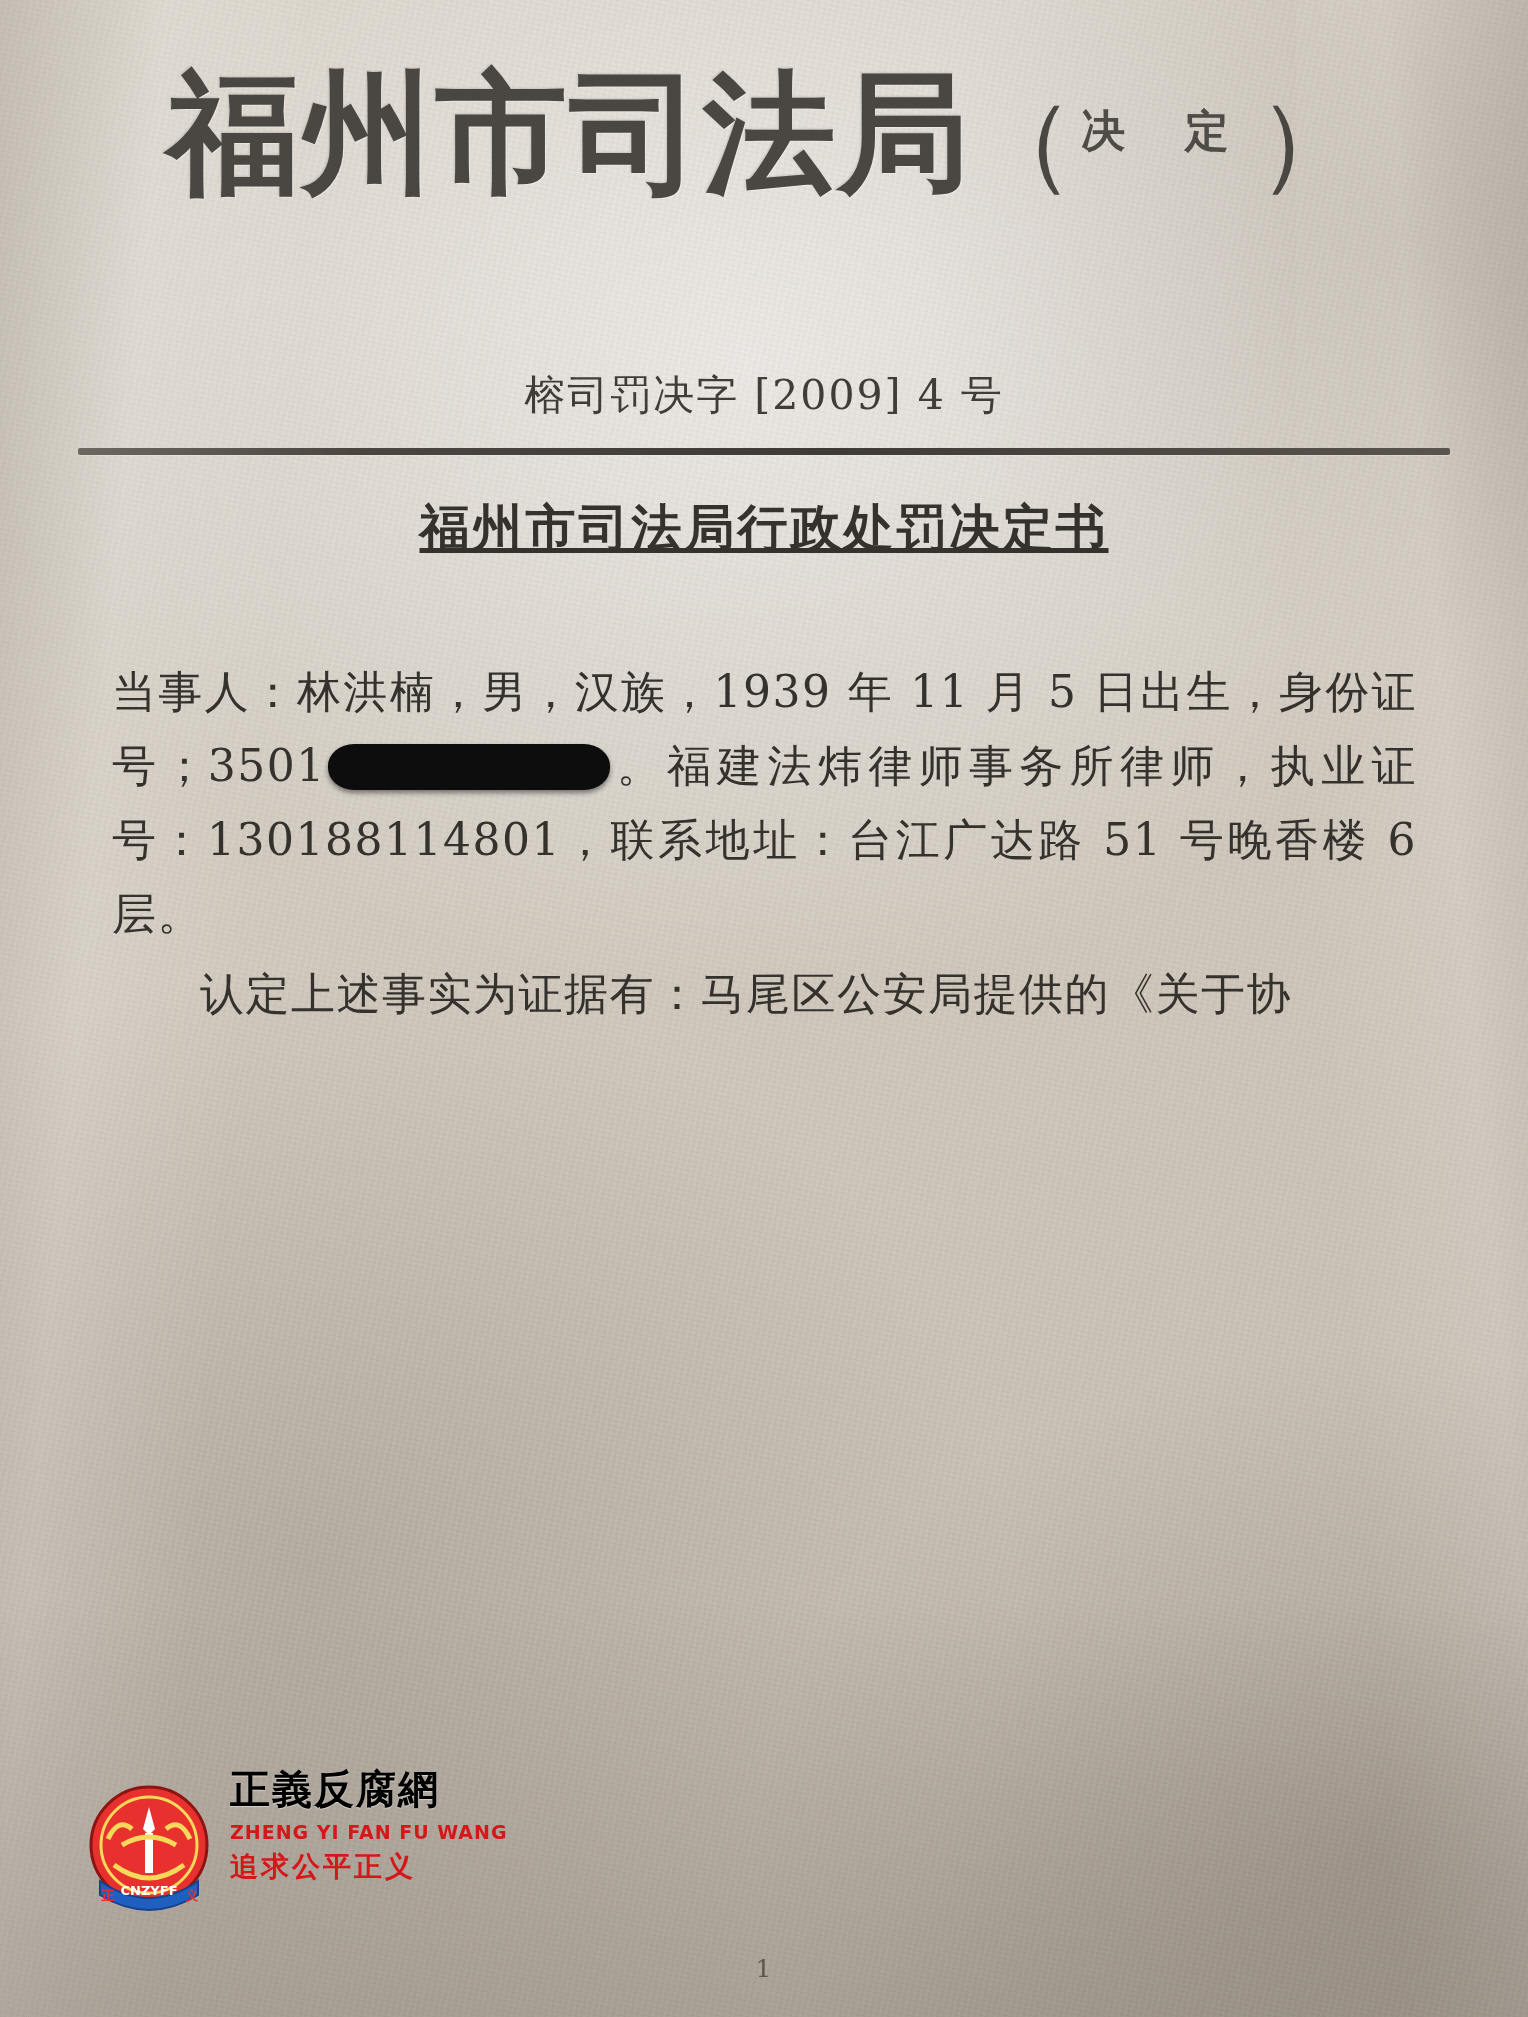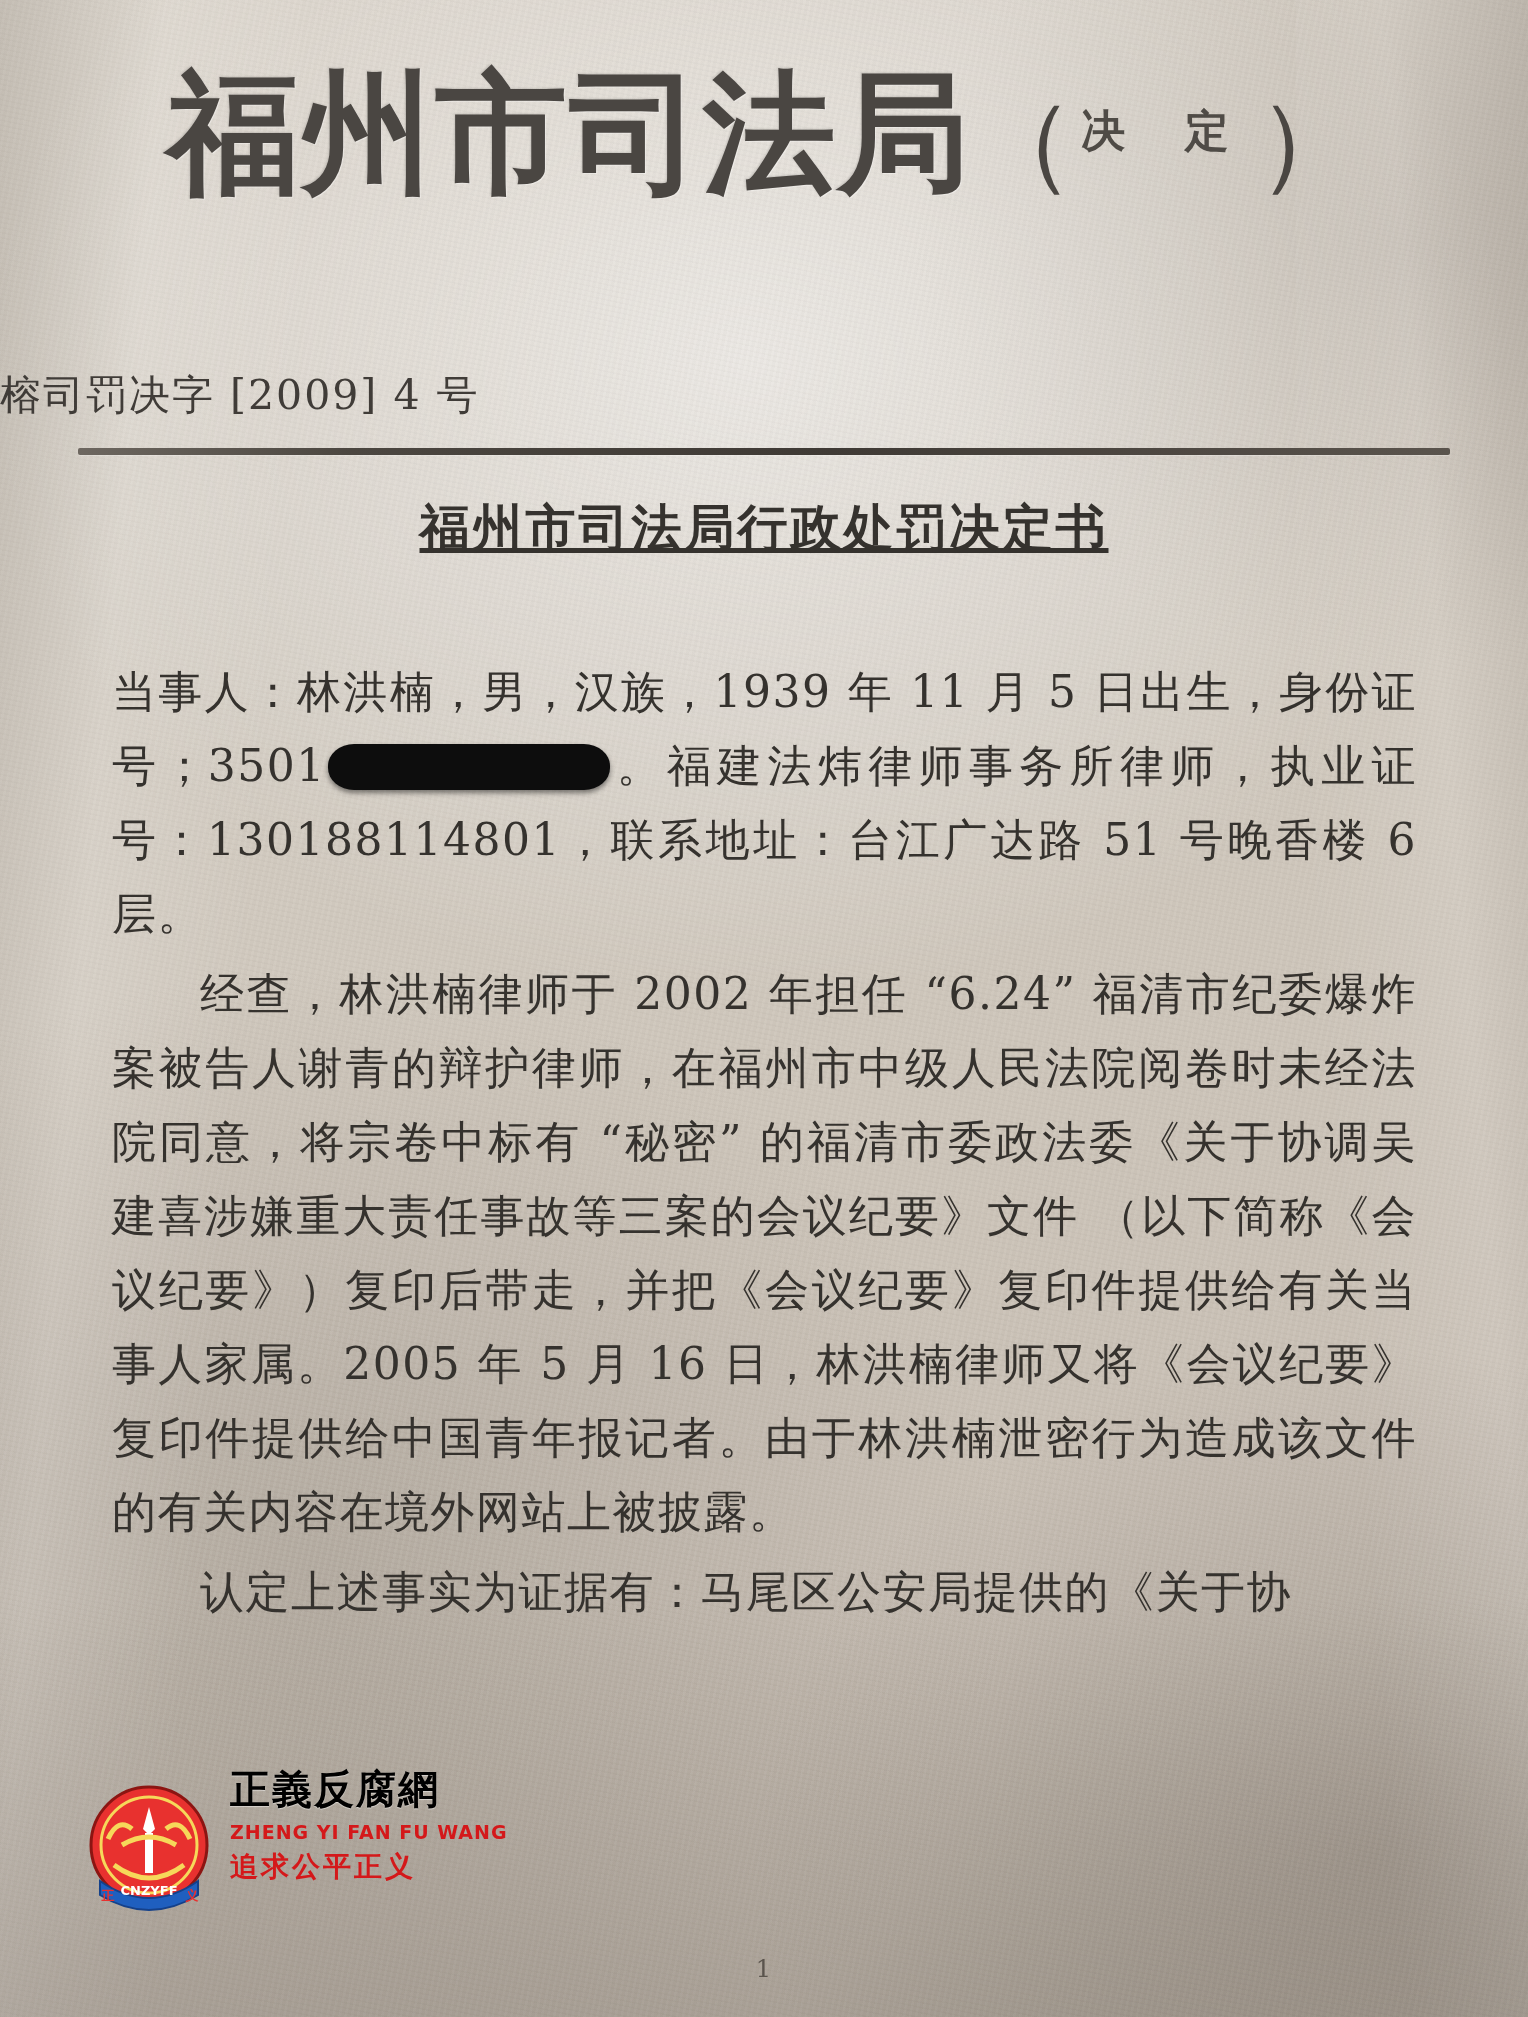--- a/index.html
+++ b/index.html
@@ -100,20 +100,21 @@
     position: relative;
     top: -4px;
     padding: 0 6px;
   }
 
   .doc-number {
     position: absolute;
     top: 368px;
     left: 0;
     width: 1528px;
+    text-align: center;
     font-size: 41px;
     letter-spacing: 2px;
     color: #403c38;
   }
 
   .rule {
     position: absolute;
     top: 448px;
     left: 78px;
     width: 1372px;
@@ -242,21 +243,20 @@
     <div class="doc-number">榕司罚决字 [2009] 4 号</div>
 
     <div class="rule"></div>
 
     <div class="doc-title">福州市司法局行政处罚决定书</div>
 
     <div class="body-text">
       <p class="para">
         <span>当事人：林洪楠，男，汉族，1939 年 11 月 5 日出生，身份证号；3501</span><span class="redaction"></span><span>。福建法炜律师事务所律师，执业证号：130188114801，联系地址：台江广达路 51 号晚香楼 6 层。</span>
       </p>
-      <p class="para indent">经查，林洪楠律师于 2002 年担任 “6.24” 福清市纪委爆炸案被告人谢青的辩护律师，在福州市中级人民法院阅卷时未经法院同意，将宗卷中标有 “秘密” 的福清市委政法委《关于协调吴建喜涉嫌重大责任事故等三案的会议纪要》文件 （以下简称《会议纪要》）复印后带走，并把《会议纪要》复印件提供给有关当事人家属。2005 年 5 月 16 日，林洪楠律师又将《会议纪要》复印件提供给中国青年报记者。由于林洪楠泄密行为造成该文件的有关内容在境外网站上被披露。</p>
       <p class="para indent">认定上述事实为证据有：马尾区公安局提供的《关于协</p>
     </div>
 
     <div class="page-number">1</div>
 
     <div class="watermark">
       <div class="wm-emblem">
         <svg viewBox="0 0 150 150" width="150" height="150" aria-hidden="true">
           <circle cx="75" cy="72" r="58" fill="#e8312f" stroke="#8c1512" stroke-width="3"></circle>
           <circle cx="75" cy="72" r="48" fill="none" stroke="#f6d85a" stroke-width="3"></circle>

